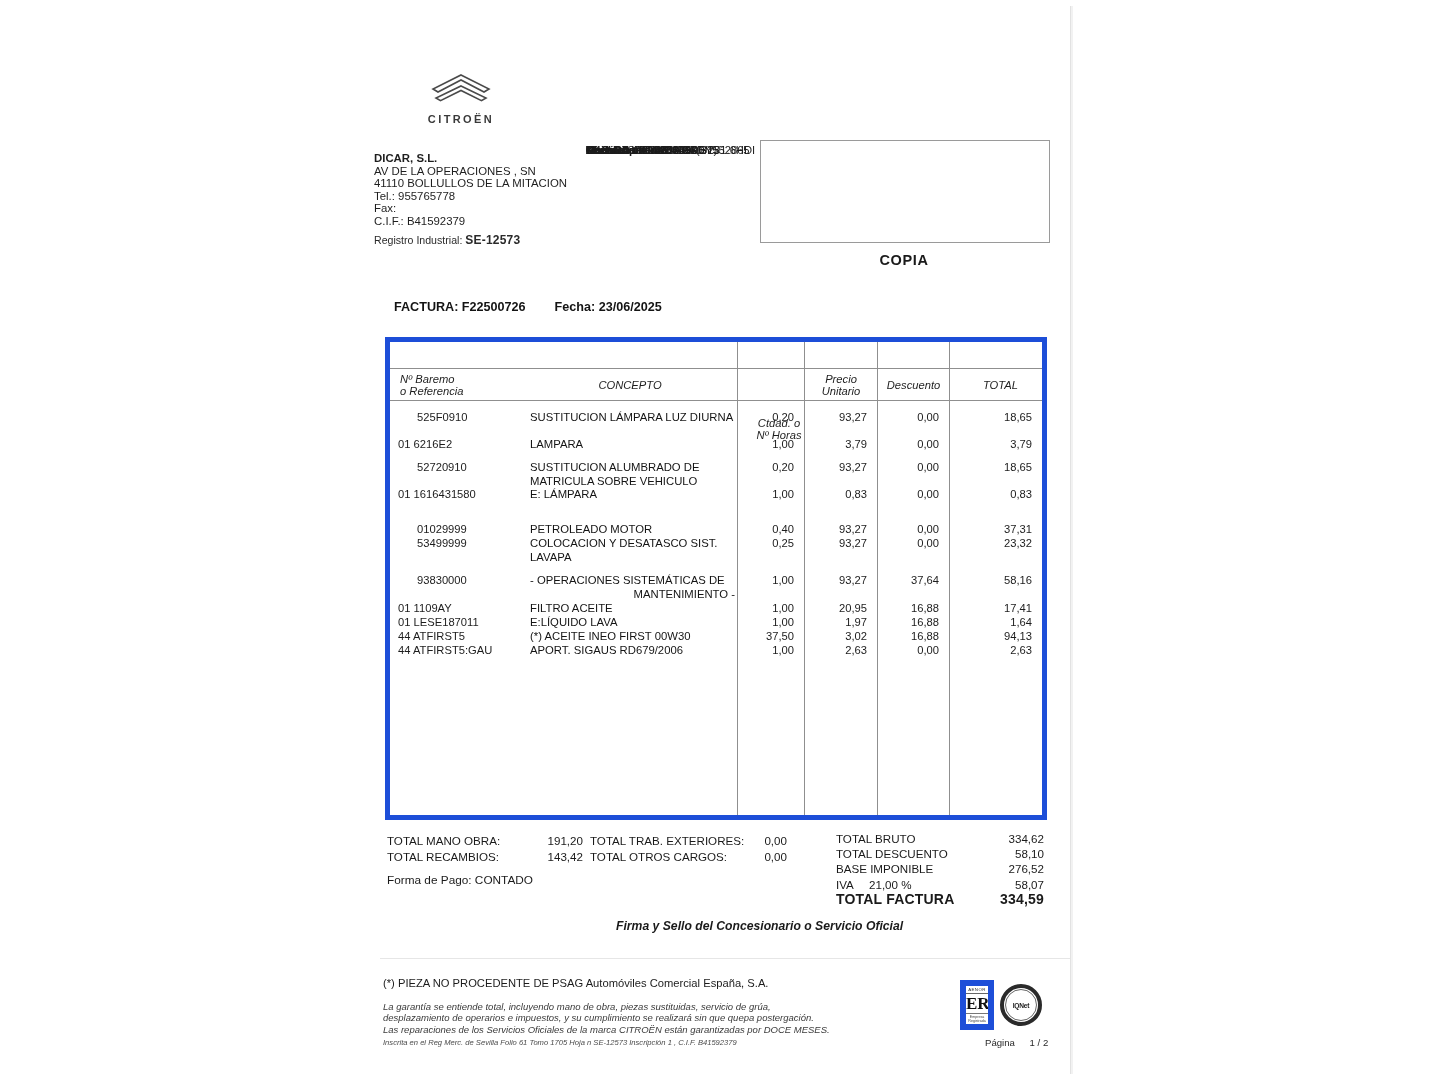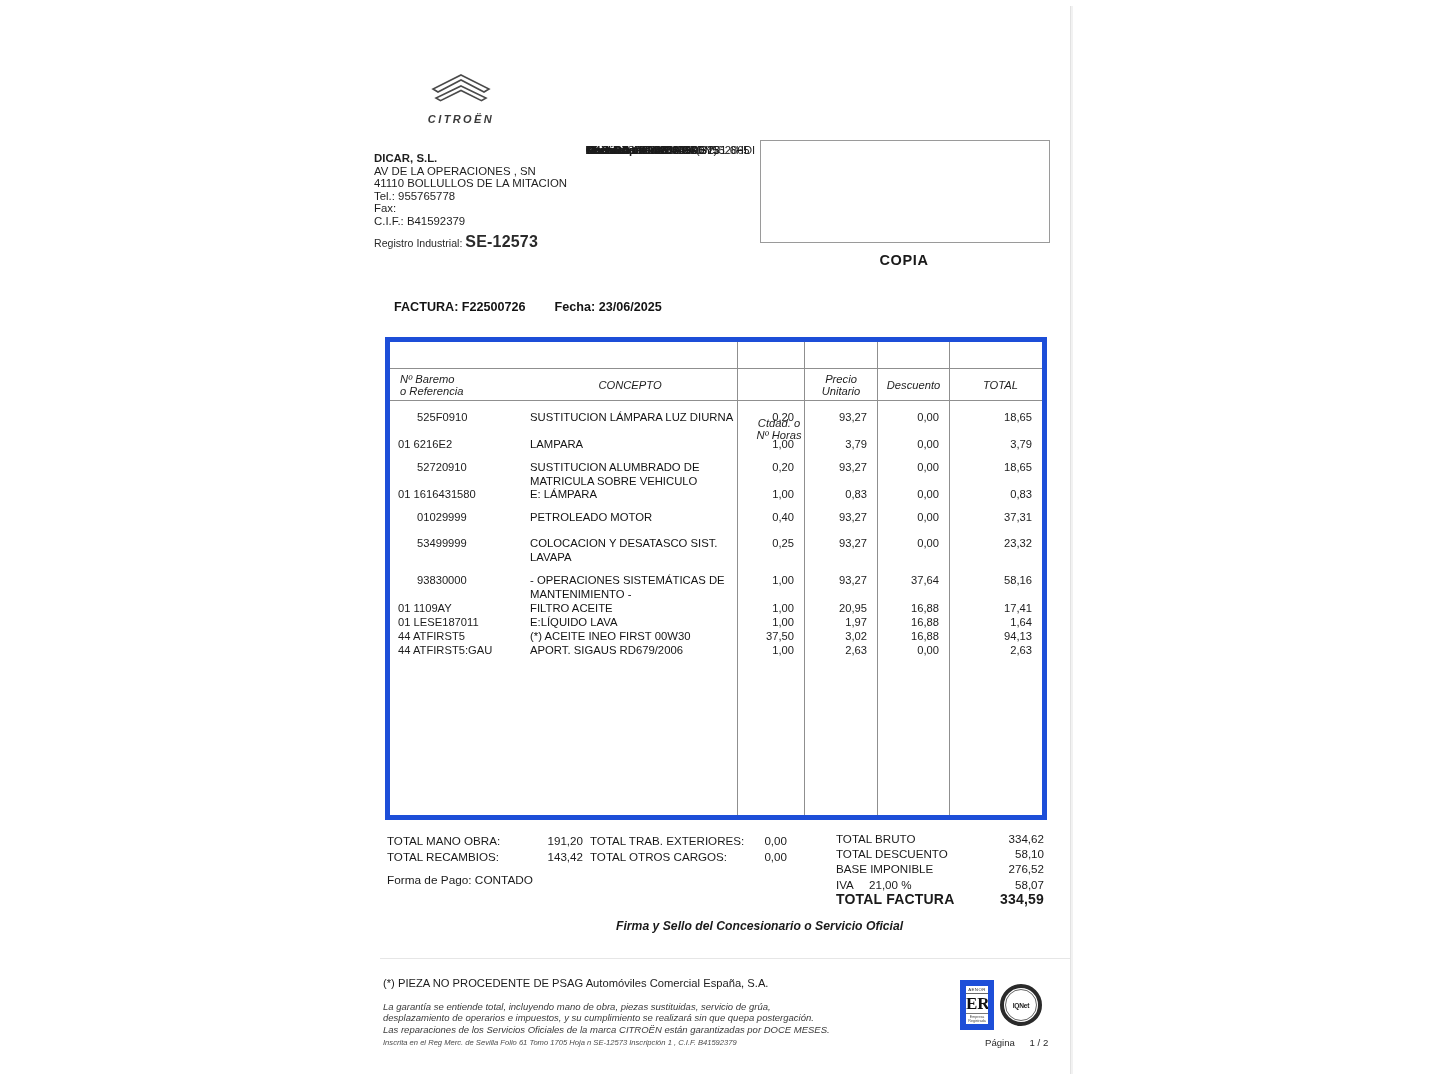--- a/index.html
+++ b/index.html
@@ -44,42 +44,41 @@
     text-align: center;
   }
   #logo-mark { display:block; margin: 0 auto; }
   #logo-word {
     font-family: "Liberation Sans", sans-serif;
     font-size: 11px;
     letter-spacing: 2.4px;
     font-weight: 700;
     color: #3a3a3a;
     margin-top: 1px;
-    font-style: italic;
   }
 
   
   #dealer-block {
     position: absolute;
     left: 374px; top: 152px;
     width: 220px;
     font-size: 11.4px;
     line-height: 12.6px;
     color: #1e1e1e;
   }
   #dealer-block .l { white-space: nowrap; }
   #dealer-name { font-weight: 700; }
   #reg-line {
     position: absolute;
     left: 374px; top: 233px;
     font-size: 10.6px;
     color: #2a2a2a;
     white-space: nowrap;
   }
-  #reg-line b { font-size: 16px; letter-spacing: .2px; }
+  #reg-line b { font-size: 12px; letter-spacing: .2px; }
 
   #vehicle-block {
     position: absolute;
     left: 586px; top: 143px;
     width: 240px;
     font-size: 11.2px;
     line-height: 15.2px;
     color: #1c1c1c;
   }
   #vehicle-block .row { white-space: nowrap; }
@@ -448,21 +447,21 @@
           <div class="c-num c-tot"></div>
         </div>
         <div class="row" style="top: 86px;">
           <div class="c-ref">01  1616431580</div>
           <div class="c-desc">E: LÁMPARA</div>
           <div class="c-num c-qty">1,00</div>
           <div class="c-num c-unit">0,83</div>
           <div class="c-num c-disc">0,00</div>
           <div class="c-num c-tot">0,83</div>
         </div>
-        <div class="row" style="top: 109px;">
+        <div class="row" style="top: 121px;">
           <div class="c-ref indent">01029999</div>
           <div class="c-desc">PETROLEADO MOTOR</div>
           <div class="c-num c-qty">0,40</div>
           <div class="c-num c-unit">93,27</div>
           <div class="c-num c-disc">0,00</div>
           <div class="c-num c-tot">37,31</div>
         </div>
         <div class="row" style="top: 135px;">
           <div class="c-ref indent">53499999</div>
           <div class="c-desc">COLOCACION Y DESATASCO SIST.</div>
@@ -480,21 +479,21 @@
           <div class="c-num c-tot"></div>
         </div>
         <div class="row" style="top: 172px;">
           <div class="c-ref indent">93830000</div>
           <div class="c-desc">- OPERACIONES SISTEMÁTICAS DE</div>
           <div class="c-num c-qty">1,00</div>
           <div class="c-num c-unit">93,27</div>
           <div class="c-num c-disc">37,64</div>
           <div class="c-num c-tot">58,16</div>
         </div>
-        <div class="row" style="top: 186px;">
+        <div class="row" style="top: 186px; text-align: right;">
           <div class="c-ref indent"></div>
           <div class="c-desc">MANTENIMIENTO -</div>
           <div class="c-num c-qty"></div>
           <div class="c-num c-unit"></div>
           <div class="c-num c-disc"></div>
           <div class="c-num c-tot"></div>
         </div>
         <div class="row" style="top: 200px;">
           <div class="c-ref">01  1109AY</div>
           <div class="c-desc">FILTRO ACEITE</div>

